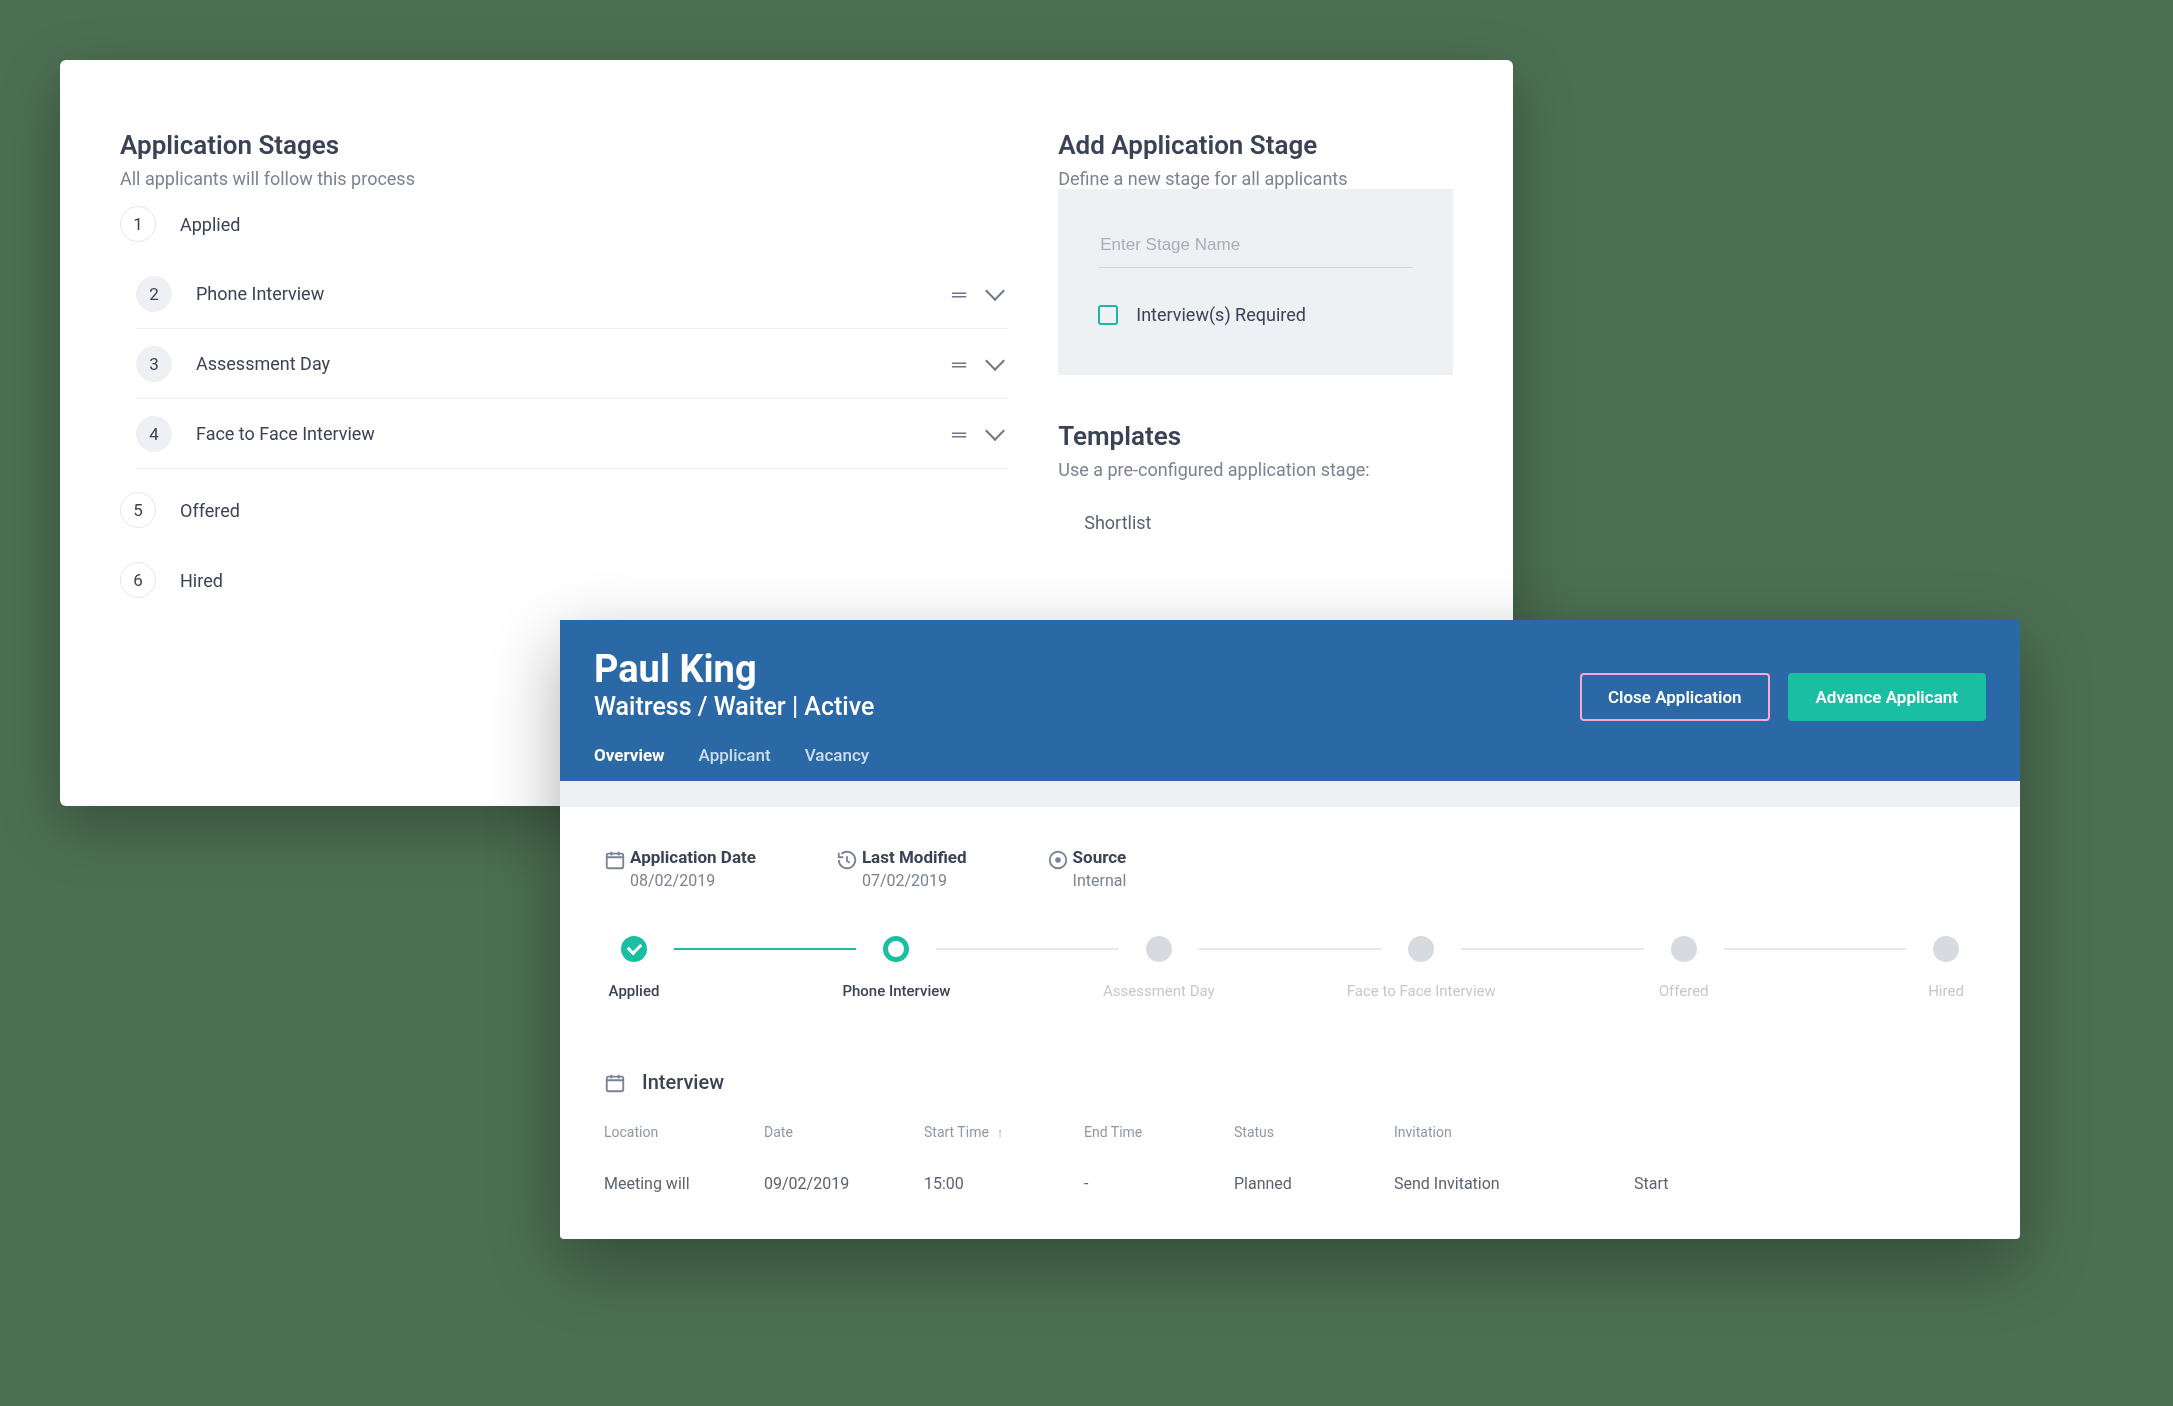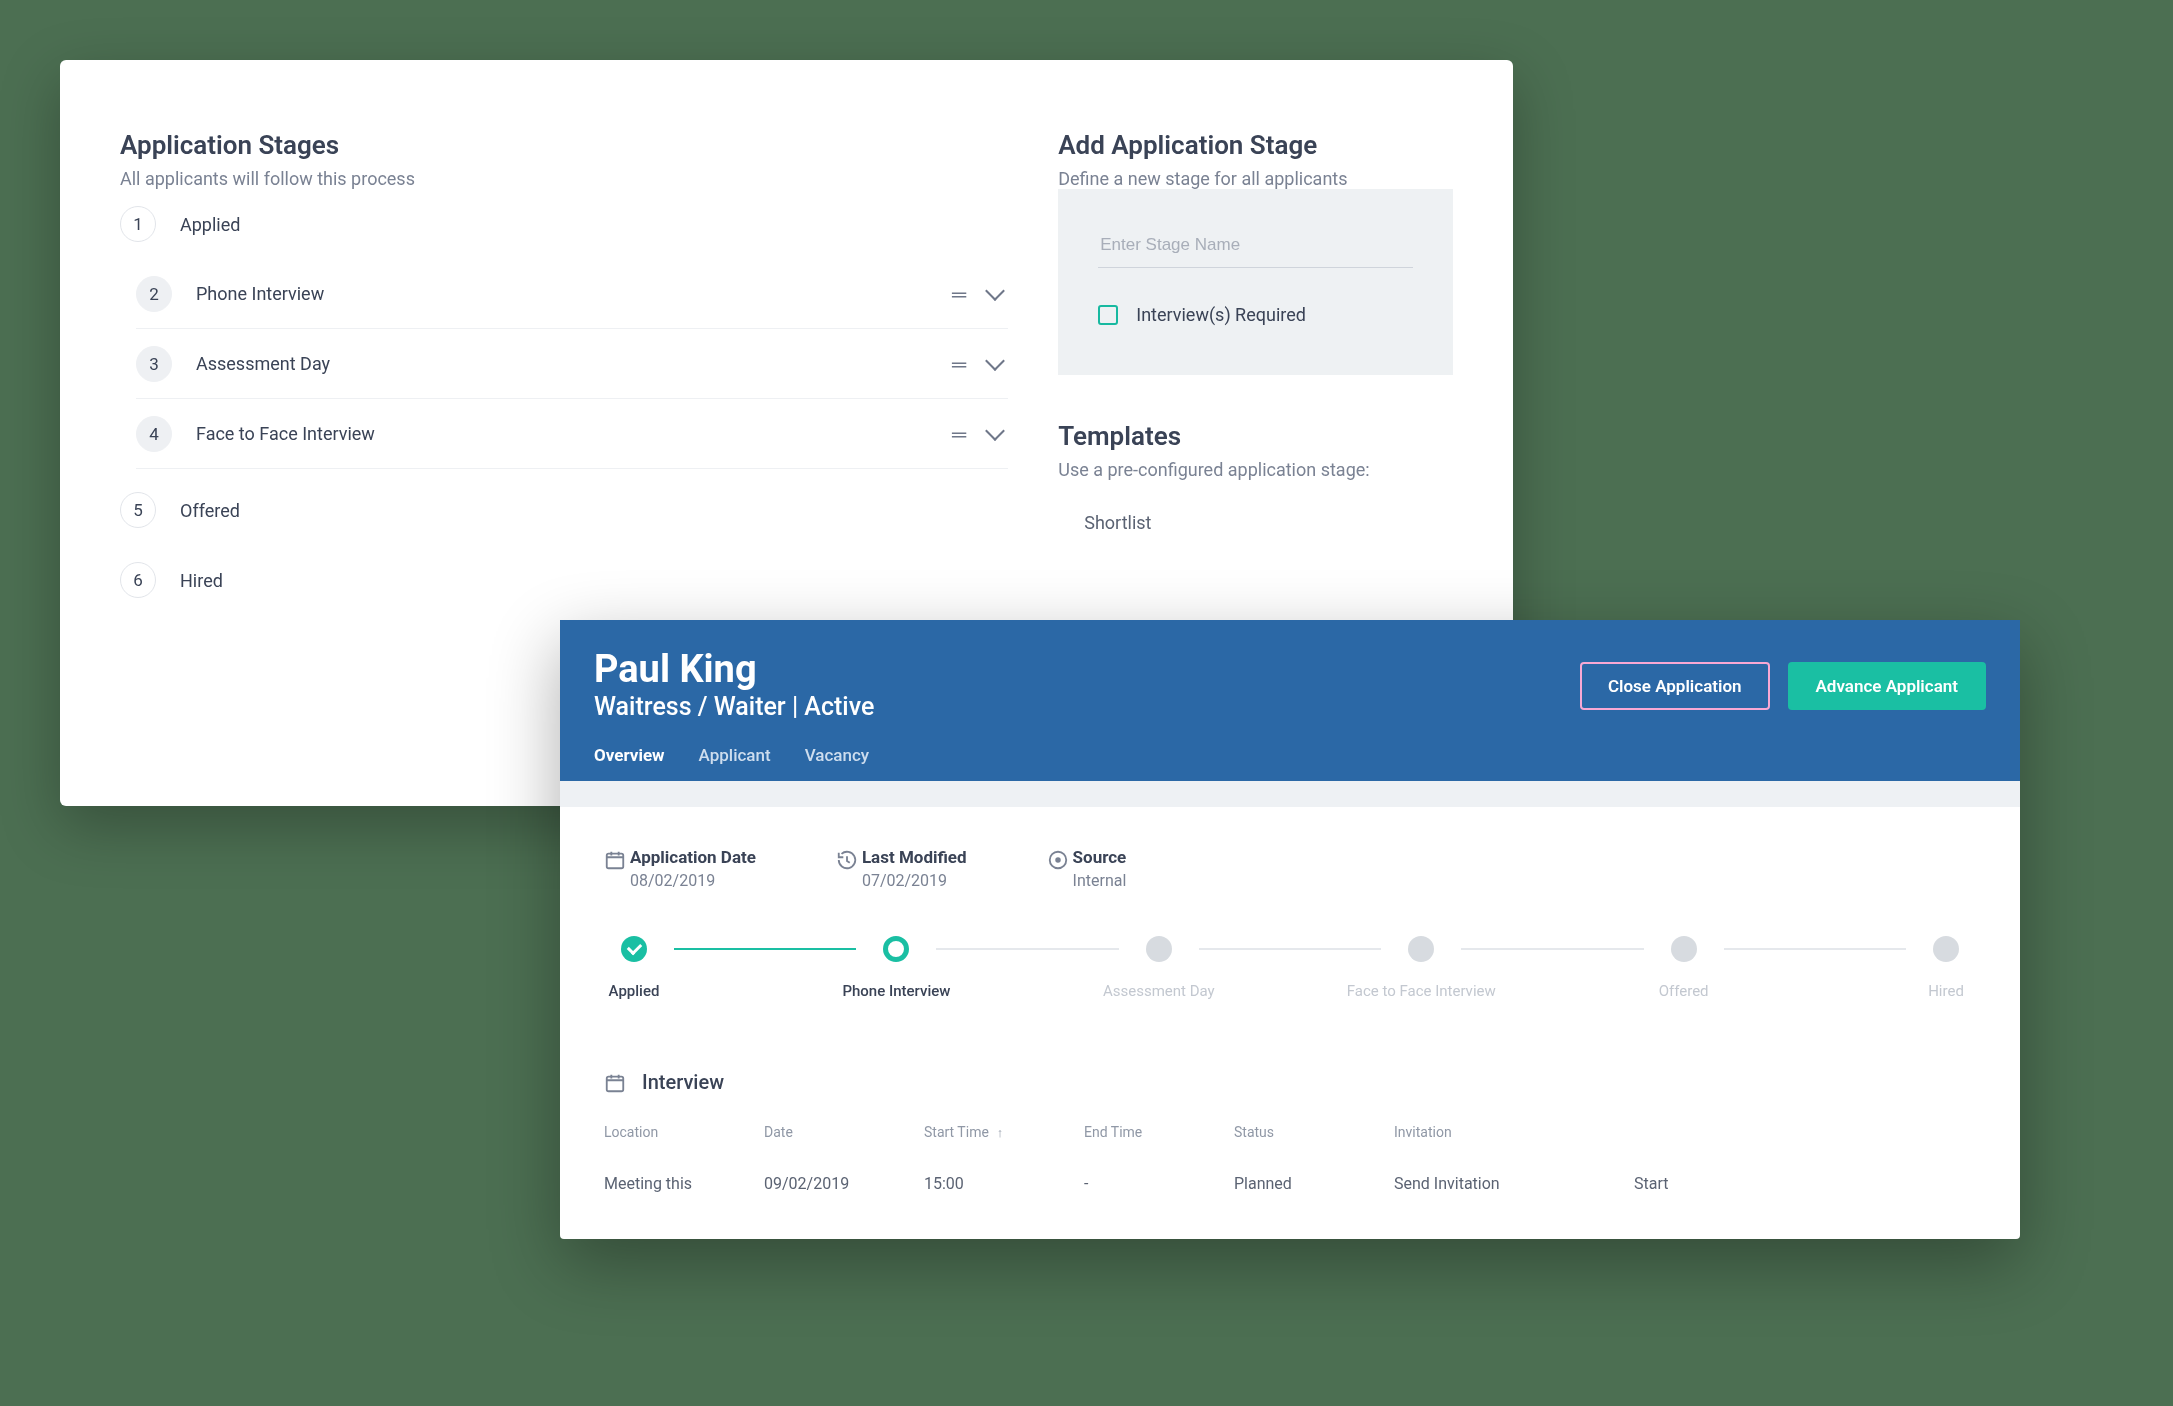--- a/index.html
+++ b/index.html
@@ -89,21 +89,21 @@
     width: 1460px;
     background: #fff;
     border-radius: 4px;
     box-shadow: 0 24px 70px rgba(0,0,0,0.32);
   }
   .front-header {
     background: #2b68a6;
     color: #fff;
     padding: 30px 34px 0 34px;
   }
-  .hdr-top { display: flex; justify-content: space-between; align-items: center; }
+  .hdr-top { display: flex; justify-content: space-between; align-items: flex-end; }
   .hdr-name { font-size: 38px; font-weight: 700; line-height: 1.0; }
   .hdr-sub  { font-size: 25px; font-weight: 500; margin-top: 4px; }
   .hdr-btns { display: flex; gap: 18px; }
   .btn {
     font-size: 17px;
     font-weight: 600;
     padding: 12px 26px;
     border-radius: 4px;
     cursor: pointer;
     white-space: nowrap;
@@ -324,21 +324,21 @@
         <div>Date</div>
         <div>
           <span>Start Time</span><span class="sort">↑</span>
         </div>
         <div>End Time</div>
         <div>Status</div>
         <div>Invitation</div>
         <div></div>
       </div>
       <div class="int-row">
-        <div>Meeting this</div>
+        <div>Meeting will</div>
         <div>09/02/2019</div>
         <div>15:00</div>
         <div>-</div>
         <div>Planned</div>
         <div class="int-link">Send Invitation</div>
         <div class="int-link">Start</div>
       </div>
     </div>
 
   </div>

